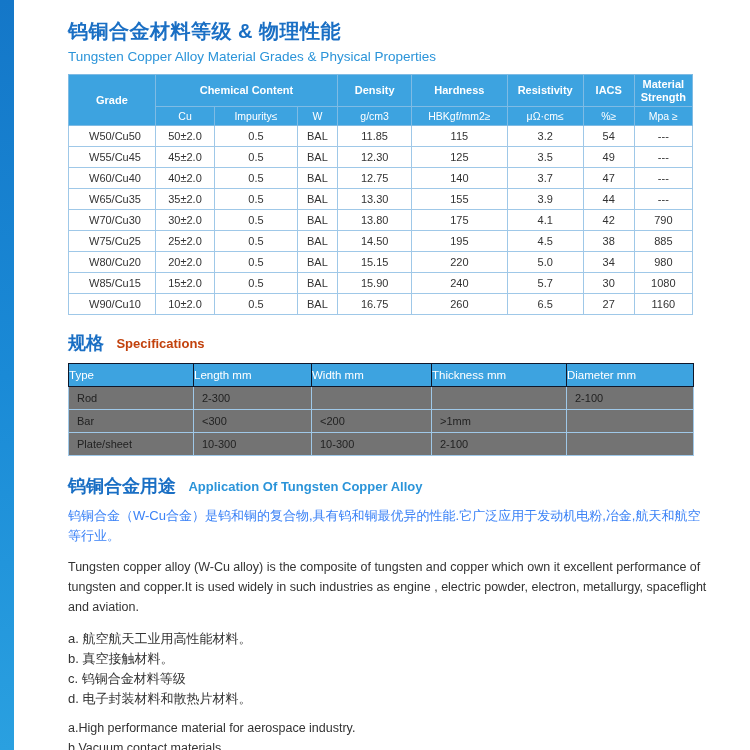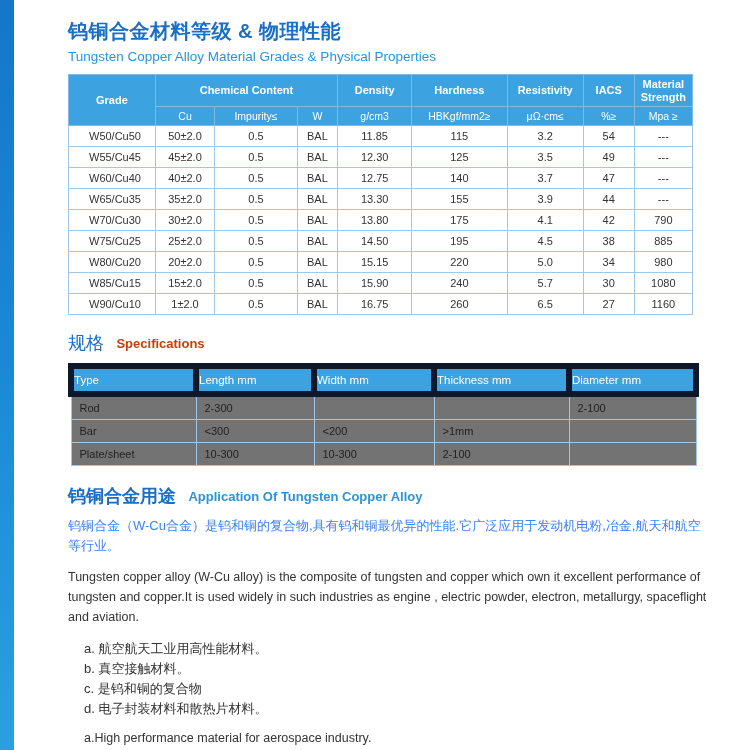--- a/index.html
+++ b/index.html
@@ -58,56 +58,56 @@
     padding:3px 2px;
     height:21px;
     background:#fff;
   }
   table.grades tbody td.grade {
     text-align:left; padding-left:20px;
   }
   
   .sec-head { margin:16px 0 8px 0; }
   .sec-head .cn {
-    font-size:18px; font-weight:normal; color:#1a6fc4;
+    font-size:18px; font-weight:bold; color:#1a6fc4;
     display:inline-block; vertical-align:middle;
   }
   .sec-head .en {
     font-size:13px; font-weight:bold; color:#c2410c;
     display:inline-block; vertical-align:middle; margin-left:8px;
   }
   table.specs {
     border-collapse:collapse;
     width:625px;
     font-size:11px;
     table-layout:fixed;
   }
   table.specs th {
     background:#3da3e0; color:#fff; font-weight:normal;
-    border:6px solid #0f172a;
+    border:1px solid #0f172a;
     padding:5px 0; text-align:left; font-size:11.5px;
   }
   table.specs td {
     border:1px solid #9fc8e8;
     padding:5px 8px; text-align:left; height:22px;
     background:#737373;
   }
   
   .app-head { margin:18px 0 8px 0; }
   .app-head .cn { font-size:18px; font-weight:bold; color:#1a6fc4; vertical-align:middle; }
   .app-head .en { font-size:13px; font-weight:bold; color:#2b94d9; margin-left:8px; vertical-align:middle; }
   p.body-cn {
     font-size:13px; color:#3b82f6; line-height:1.55; margin:2px 0 10px 0;
     max-width:640px;
   }
   p.body-en {
     font-size:12.5px; color:#333; line-height:1.6; margin:2px 0 12px 0;
     max-width:640px;
   }
-  ul.plain { list-style:none; margin:0 0 10px 16px; padding:0; }
+  ul.plain { list-style:none; margin:0 0 10px 0; padding:0; }
   ul.plain li { font-size:12.5px; color:#333; line-height:1.55; }
   ul.plain.cn li { font-size:13px; }
 </style>
 </head>
 <body>
 
 <div class="left-bar"></div>
 
 <div class="page">
 
@@ -231,21 +231,21 @@
         <td>0.5</td>
         <td>BAL</td>
         <td>15.90</td>
         <td>240</td>
         <td>5.7</td>
         <td>30</td>
         <td>1080</td>
       </tr>
       <tr>
         <td class="grade">W90/Cu10</td>
-        <td>1±2.0</td>
+        <td>10±2.0</td>
         <td>0.5</td>
         <td>BAL</td>
         <td>16.75</td>
         <td>260</td>
         <td>6.5</td>
         <td>27</td>
         <td>1160</td>
       </tr>
     </tbody>
   </table>
@@ -301,21 +301,21 @@
     <span class="cn">钨铜合金用途</span>
     <span class="en">Application Of Tungsten Copper Alloy</span>
   </div>
 
   <p class="body-cn">钨铜合金（W-Cu合金）是钨和铜的复合物,具有钨和铜最优异的性能.它广泛应用于发动机电粉,冶金,航天和航空等行业。</p>
   <p class="body-en">Tungsten copper alloy (W-Cu alloy) is the composite of tungsten and copper which own it excellent performance of tungsten and copper.It is used widely in such industries as engine , electric powder, electron, metallurgy, spaceflight and aviation.</p>
 
   <ul class="plain cn">
     <li>a. 航空航天工业用高性能材料。</li>
     <li>b. 真空接触材料。</li>
-    <li>c. 是钨和铜的复合物</li>
+    <li>c. 钨铜合金材料等级</li>
     <li>d. 电子封装材料和散热片材料。</li>
   </ul>
 
   <ul class="plain">
     <li>a.High performance material for aerospace industry.</li>
     <li>b.Vacuum contact materials.</li>
 
   </ul>
 
 </div>

